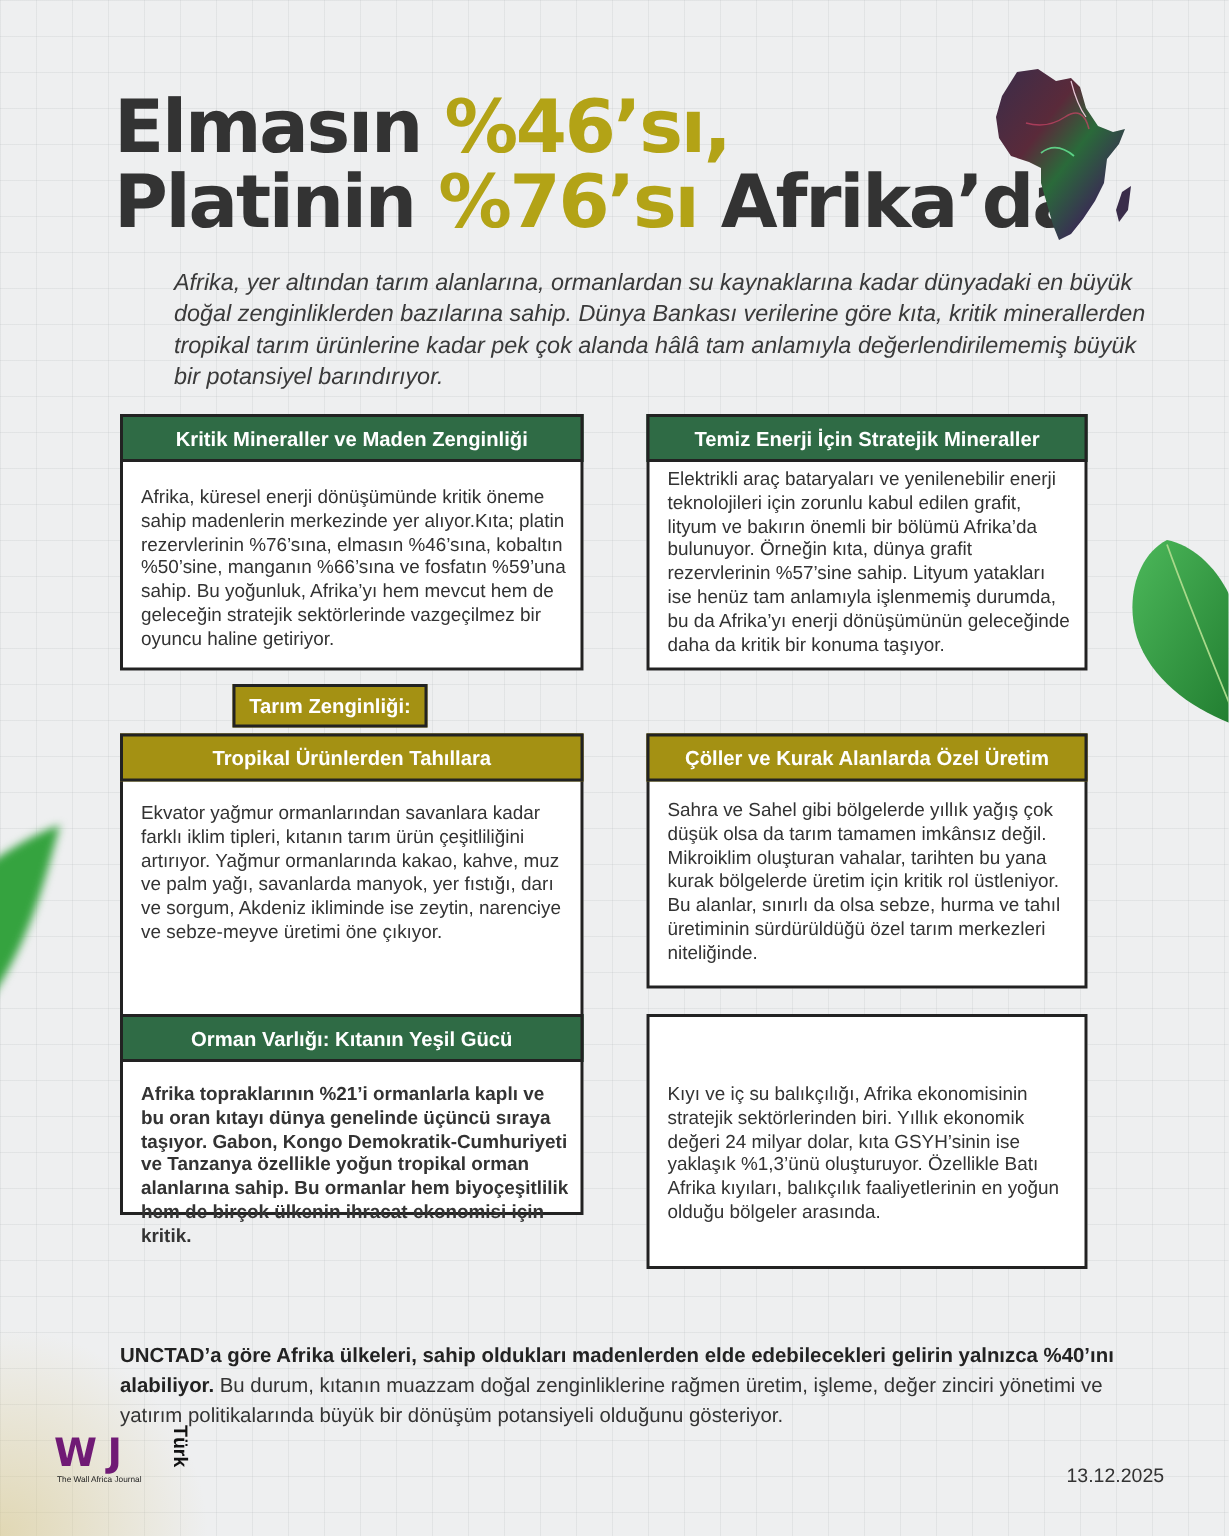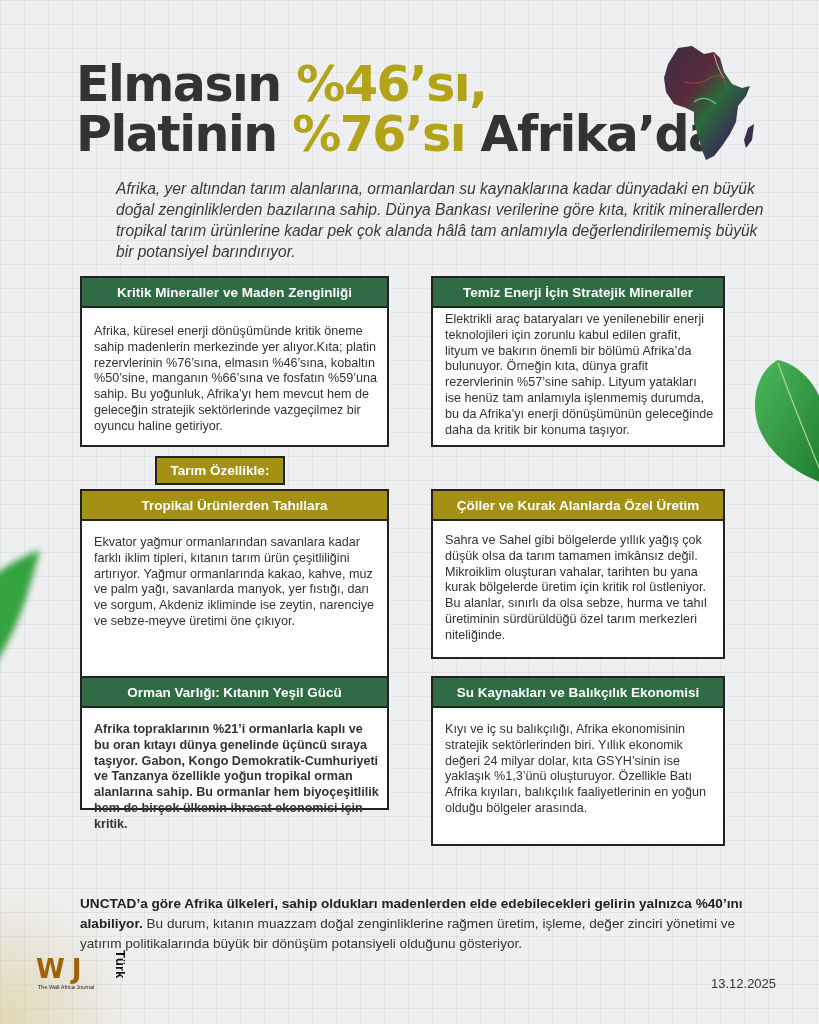--- a/index.html
+++ b/index.html
@@ -63,21 +63,21 @@
   .footer-text {
     position: absolute; left: 80px; top: 894px; width: 700px;
     font-size: 13.6px; line-height: 20px; color: #333;
   }
   .footer-text b { font-weight: bold; color: #222; }
   .logo {
     position: absolute; left: 36px; top: 950px; width: 90px; height: 45px;
   }
   .logo-main {
     position: absolute; left: 0; top: 4px; font-family: "DejaVu Sans", sans-serif;
-    font-weight: bold; font-size: 26px; color: #a16207; letter-spacing: -1px;
+    font-weight: bold; font-size: 26px; color: #701a75; letter-spacing: -1px;
   }
   .logo-sub {
     position: absolute; left: 2px; top: 34px; font-size: 5.5px; color: #222; white-space: nowrap;
   }
   .logo-turk {
     position: absolute; left: 62px; top: 20px; transform: rotate(90deg);
     transform-origin: left top; font-weight: bold; font-size: 13px; color: #111;
     left: 92px; top: 0px;
   }
   .date {
@@ -116,39 +116,38 @@
 <div class="card" style="left:80px; top:276px; width:309px; height:171px;padding-left:12px;">
   <div class="card-header green">Kritik Mineraller ve Maden Zenginliği</div>
   <div class="card-body" style="top:46px;">Afrika, küresel enerji dönüşümünde kritik öneme sahip madenlerin merkezinde yer alıyor.Kıta; platin rezervlerinin %76’sına, elmasın %46’sına, kobaltın %50’sine, manganın %66’sına ve fosfatın %59’una sahip. Bu yoğunluk, Afrika’yı hem mevcut hem de geleceğin stratejik sektörlerinde vazgeçilmez bir oyuncu haline getiriyor.</div>
 </div>
 
 <div class="card" style="left:431px; top:276px; width:294px; height:171px;">
   <div class="card-header green">Temiz Enerji İçin Stratejik Mineraller</div>
   <div class="card-body" style="top:34px;">Elektrikli araç bataryaları ve yenilenebilir enerji teknolojileri için zorunlu kabul edilen grafit, lityum ve bakırın önemli bir bölümü Afrika’da bulunuyor. Örneğin kıta, dünya grafit rezervlerinin %57’sine sahip. Lityum yatakları ise henüz tam anlamıyla işlenmemiş durumda, bu da Afrika’yı enerji dönüşümünün geleceğinde daha da kritik bir konuma taşıyor.</div>
 </div>
 
-<div class="section-label olive">Tarım Özellikle:</div>
+<div class="section-label olive">Tarım Zenginliği:</div>
 
 <div class="card" style="left:80px; top:489px; width:309px; height:217px;">
   <div class="card-header olive">Tropikal Ürünlerden Tahıllara</div>
   <div class="card-body" style="top:44px;">Ekvator yağmur ormanlarından savanlara kadar farklı iklim tipleri, kıtanın tarım ürün çeşitliliğini artırıyor. Yağmur ormanlarında kakao, kahve, muz ve palm yağı, savanlarda manyok, yer fıstığı, darı ve sorgum, Akdeniz ikliminde ise zeytin, narenciye ve sebze-meyve üretimi öne çıkıyor.</div>
 </div>
 
 <div class="card" style="left:431px; top:489px; width:294px; height:170px;">
   <div class="card-header olive">Çöller ve Kurak Alanlarda Özel Üretim</div>
   <div class="card-body" style="top:42px;">Sahra ve Sahel gibi bölgelerde yıllık yağış çok düşük olsa da tarım tamamen imkânsız değil. Mikroiklim oluşturan vahalar, tarihten bu yana kurak bölgelerde üretim için kritik rol üstleniyor. Bu alanlar, sınırlı da olsa sebze, hurma ve tahıl üretiminin sürdürüldüğü özel tarım merkezleri niteliğinde.</div>
 </div>
 
 <div class="card" style="left:80px; top:676px; width:309px; height:134px;">
   <div class="card-header green">Orman Varlığı: Kıtanın Yeşil Gücü</div>
   <div class="card-body" style="top:44px;font-weight:bold;">Afrika topraklarının %21’i ormanlarla kaplı ve bu oran kıtayı dünya genelinde üçüncü sıraya taşıyor. Gabon, Kongo Demokratik-Cumhuriyeti ve Tanzanya özellikle yoğun tropikal orman alanlarına sahip. Bu ormanlar hem biyoçeşitlilik hem de birçok ülkenin ihracat ekonomisi için kritik.</div>
 </div>
 
 <div class="card" style="left:431px; top:676px; width:294px; height:170px;">
-  <div class="card-header green">Su Kaynakları ve Balıkçılık Ekonomisi</div>
   <div class="card-body" style="top:44px;">Kıyı ve iç su balıkçılığı, Afrika ekonomisinin stratejik sektörlerinden biri. Yıllık ekonomik değeri 24 milyar dolar, kıta GSYH’sinin ise yaklaşık %1,3’ünü oluşturuyor. Özellikle Batı Afrika kıyıları, balıkçılık faaliyetlerinin en yoğun olduğu bölgeler arasında.</div>
 </div>
 
 <svg class="leaf-right" viewBox="0 0 80 150">
   <defs>
     <linearGradient id="lg1" x1="0" y1="0" x2="1" y2="1">
       <stop offset="0" stop-color="#4cb85a"></stop>
       <stop offset="1" stop-color="#1f7a2e"></stop>
     </linearGradient>
   </defs>

